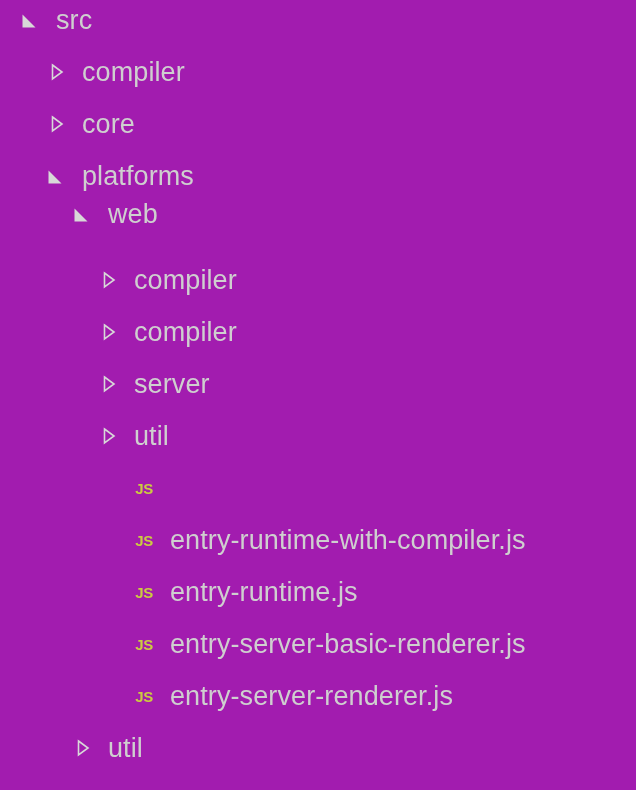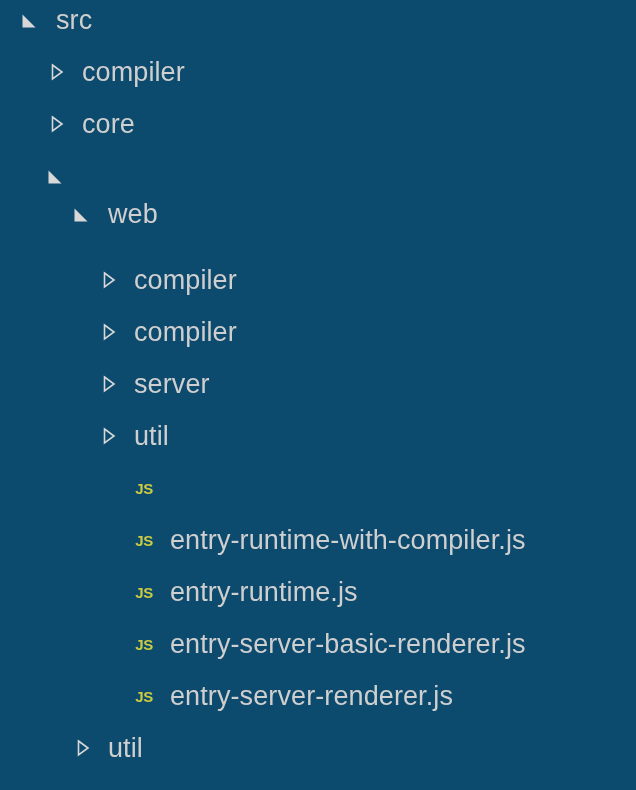--- a/index.html
+++ b/index.html
@@ -13,21 +13,21 @@
     overflow: hidden;
     font-family: "Liberation Sans", sans-serif;
     color: #cfcfcf;
     -webkit-font-smoothing: antialiased;
   }
 
   #tree {
     position: relative;
     width: 636px;
     height: 790px;
-    background: #0c4a6e;
+    background: #a21caf;
   }
 
   .row {
     position: absolute;
     left: 0;
     right: 0;
     height: 52px;
     display: flex;
     align-items: center;
     white-space: nowrap;
@@ -105,20 +105,21 @@
         </svg>
       </span>
       <span class="label">core</span>
     </div>
     <div class="row folder" style="top: 150px; padding-left: 44px;">
       <span class="twisty">
         <svg width="24" height="24" viewBox="0 0 24 24" aria-hidden="true">
           <path d="M4.5 6.5 L17.5 6.5 L17.5 19.5 Z" fill="#d8d8d8" transform="rotate(180 11 13)"></path>
         </svg>
       </span>
+      <span class="label">platforms</span>
     </div>
     <div class="row folder" style="top: 188px; padding-left: 70px;">
       <span class="twisty">
         <svg width="24" height="24" viewBox="0 0 24 24" aria-hidden="true">
           <path d="M4.5 6.5 L17.5 6.5 L17.5 19.5 Z" fill="#d8d8d8" transform="rotate(180 11 13)"></path>
         </svg>
       </span>
       <span class="label">web</span>
     </div>
     <div class="row folder" style="top: 254px; padding-left: 96px;">

